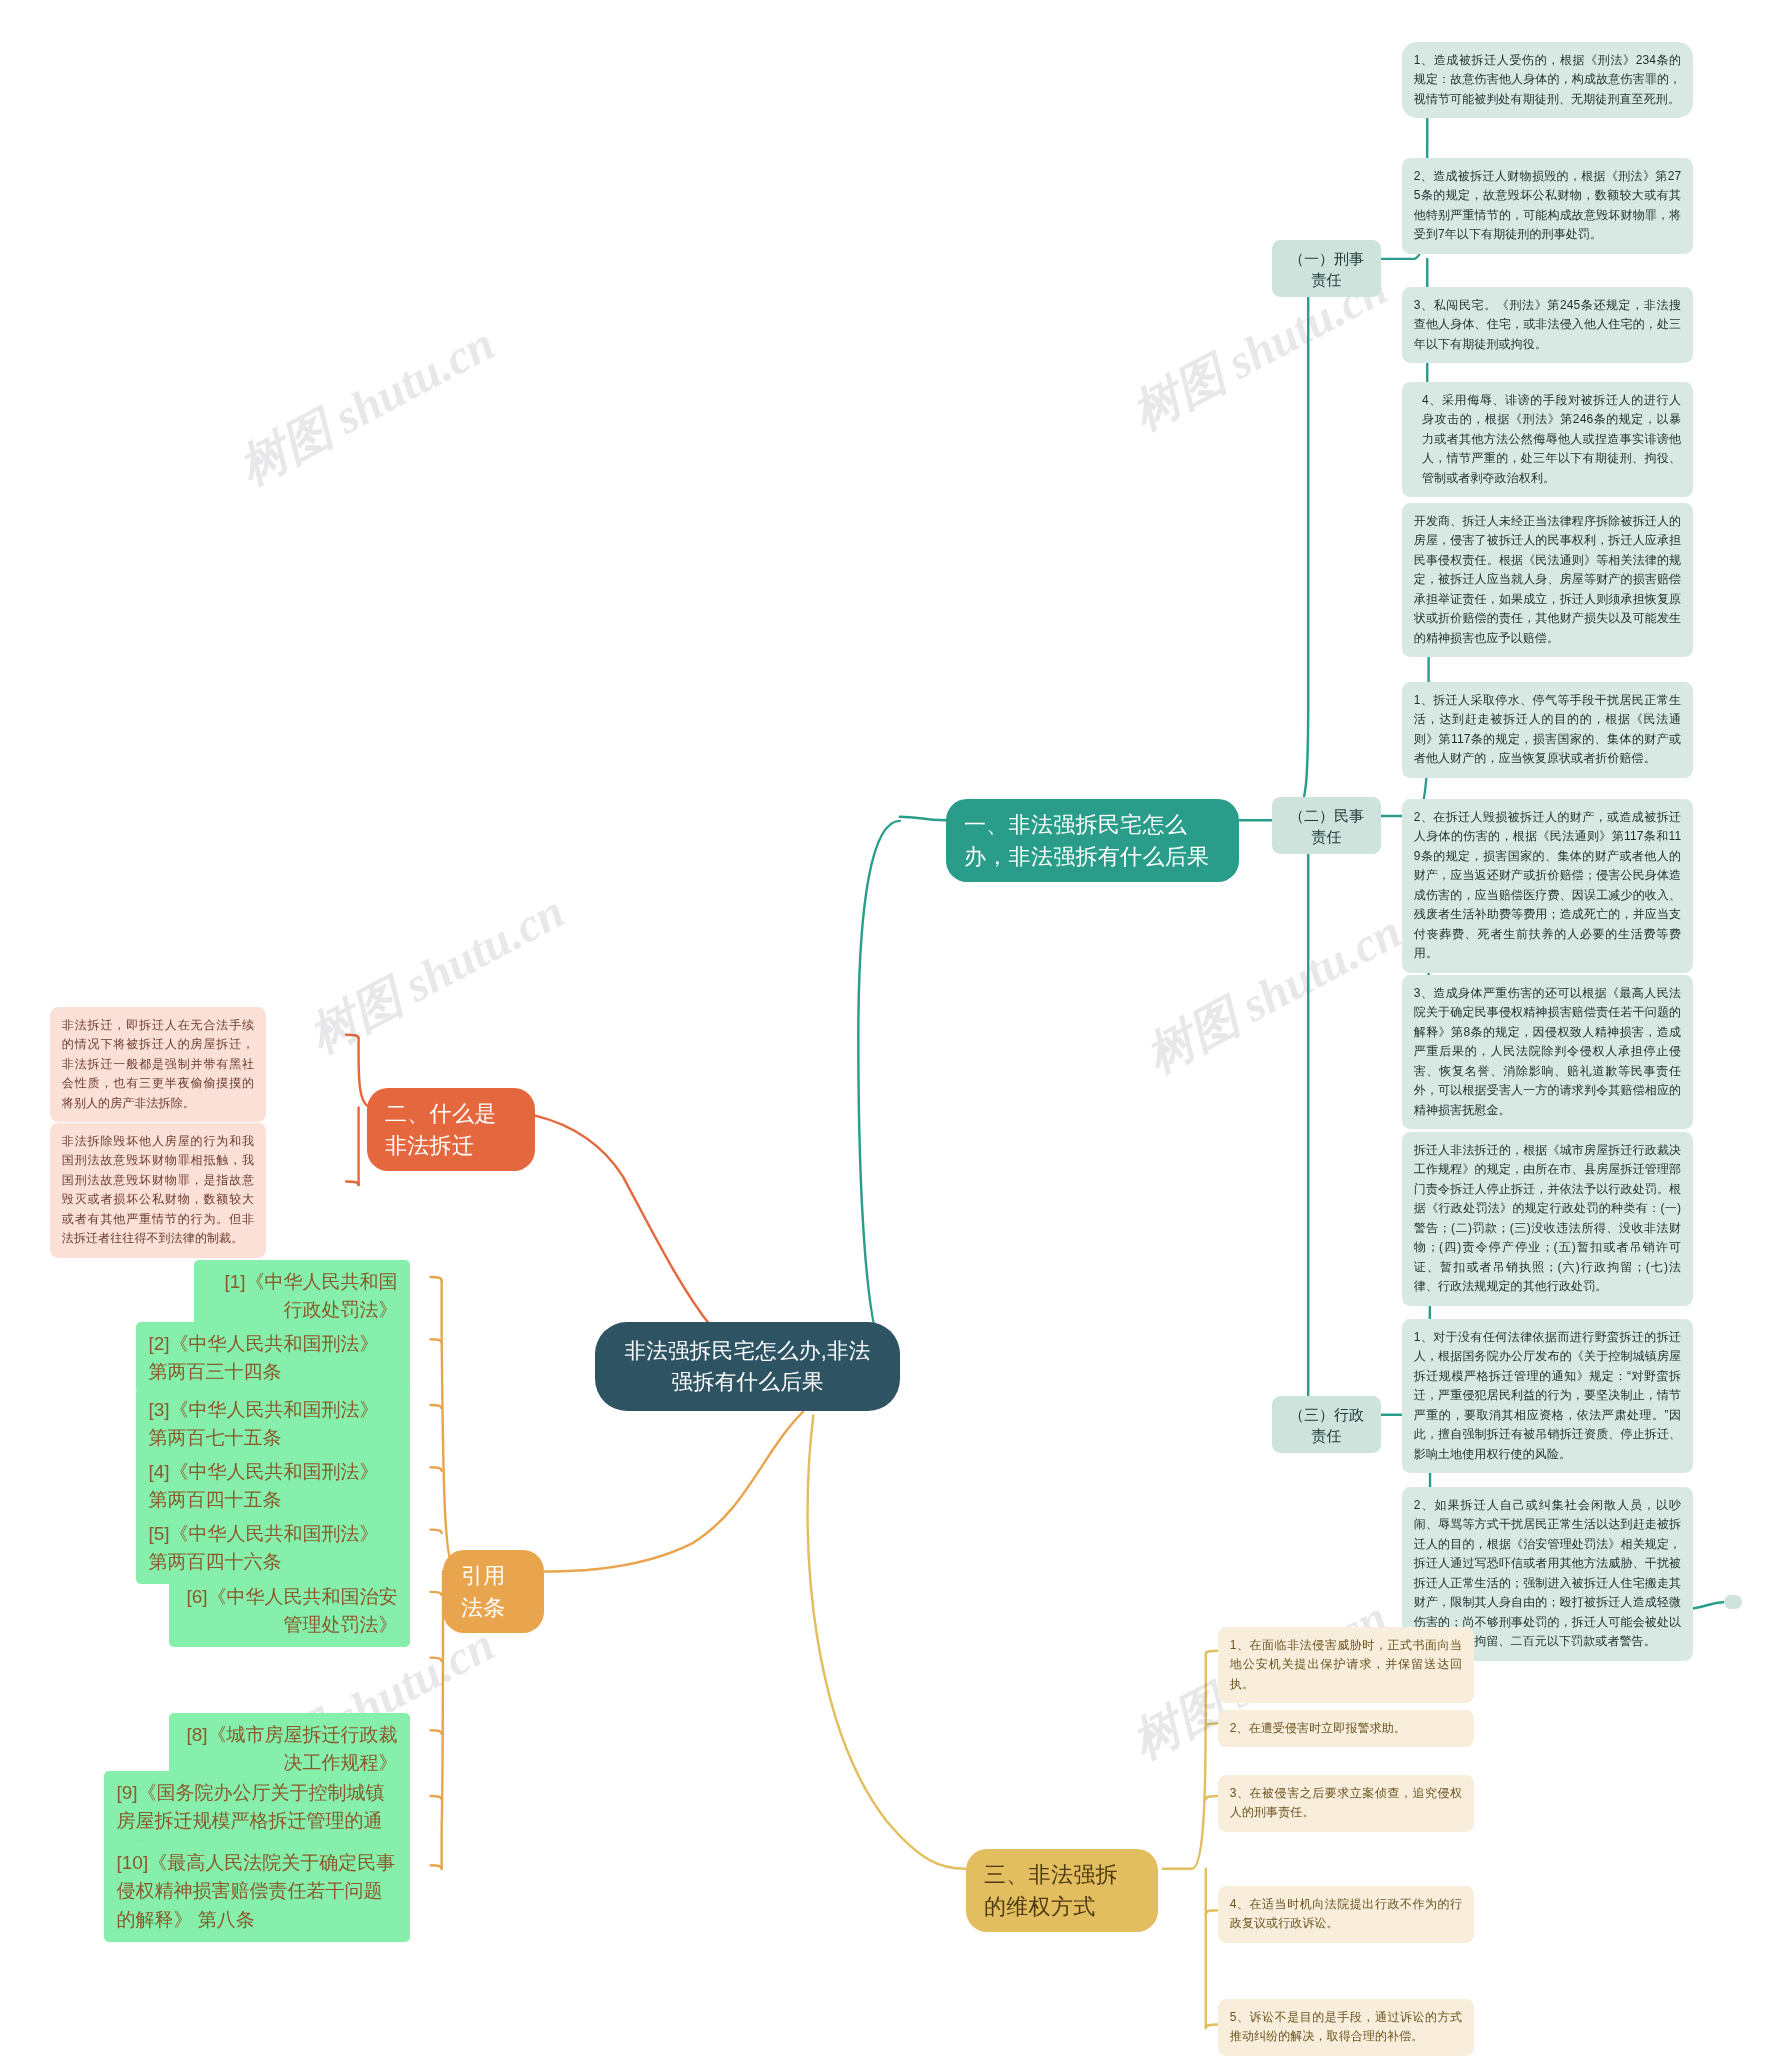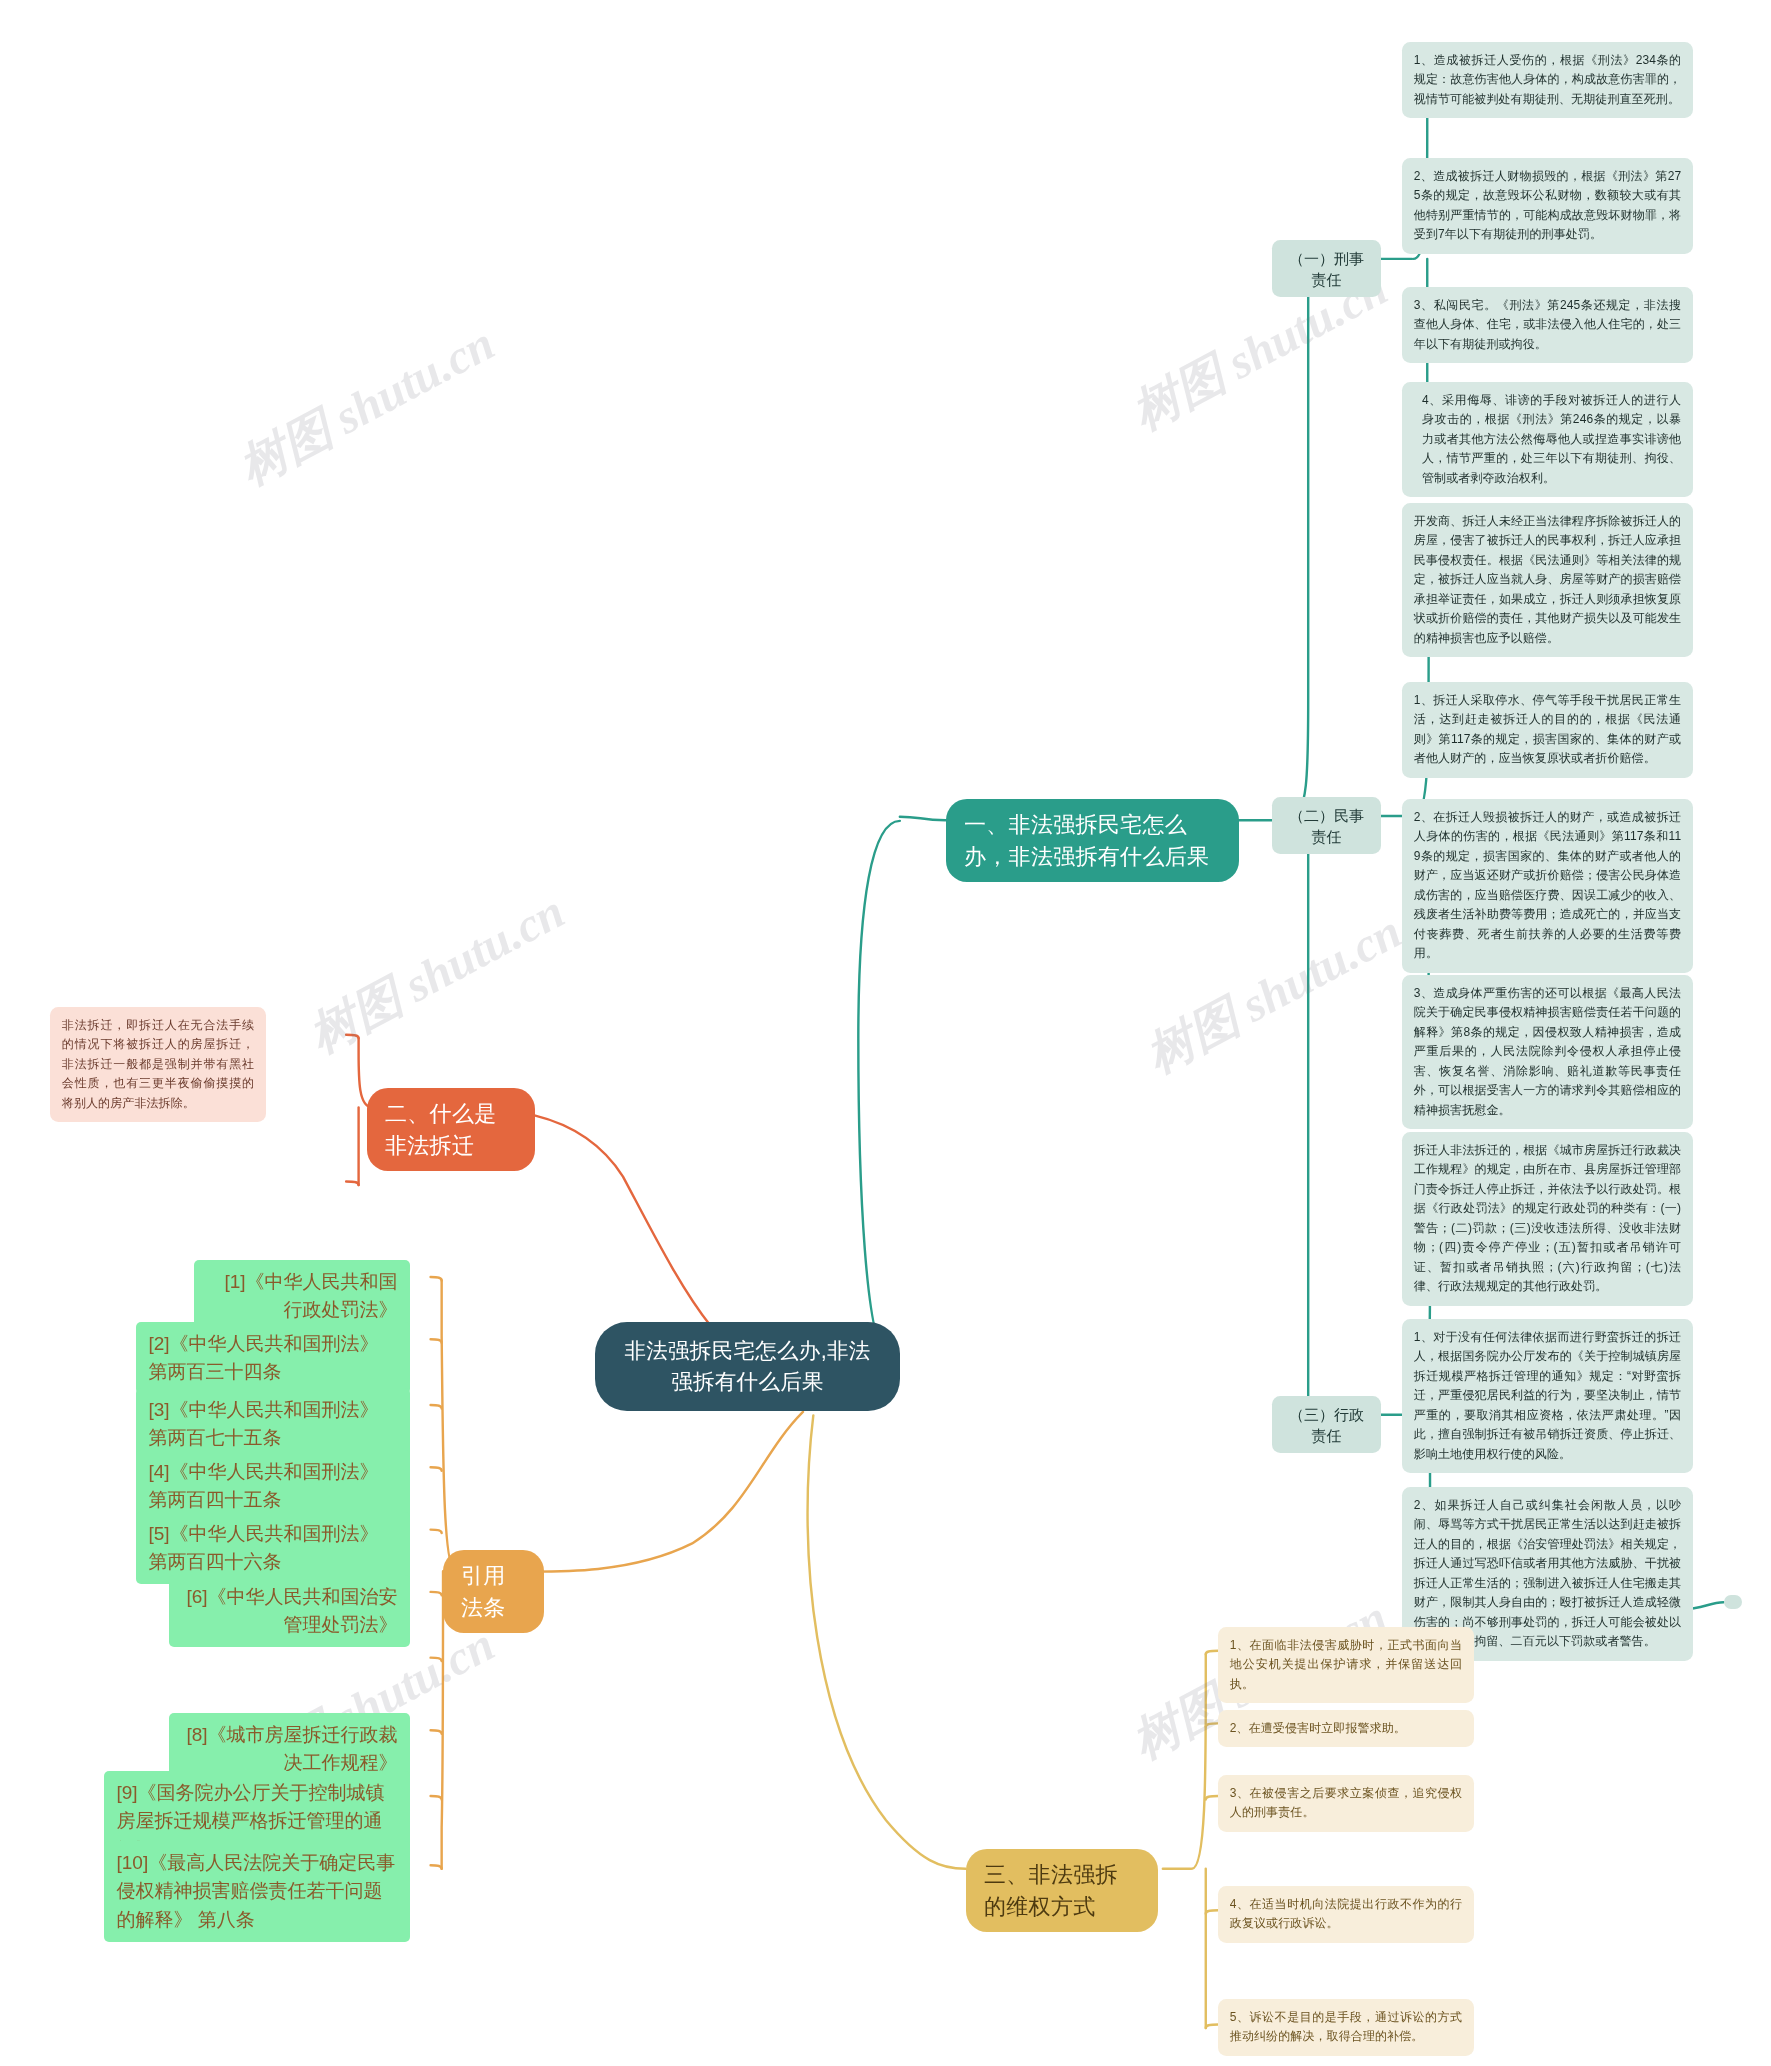--- a/index.html
+++ b/index.html
@@ -149,38 +149,39 @@
   <div class="wm" style="left:298px;top:1011px;">树图 shutu.cn</div>
   <div class="wm" style="left:1135px;top:1031px;">树图 shutu.cn</div>
   <div class="wm" style="left:228px;top:1744px;">树图 shutu.cn</div>
   <div class="wm" style="left:1121px;top:1717px;">树图 shutu.cn</div>
 
   <div class="node root" style="left:595px;top:1322px;width:305px;">非法强拆民宅怎么办,非法强拆有什么后果</div>
 
   <div class="node topic teal" style="left:946px;top:799px;width:293px;">一、非法强拆民宅怎么办，非法强拆有什么后果</div>
 
   <div class="node sub" style="left:1272px;top:240px;width:109px;">（一）刑事责任</div>
-  <div class="node leaf teal" style="left:1402px;top:42px;width:291px;">1、造成被拆迁人受伤的，根据《刑法》234条的规定：故意伤害他人身体的，构成故意伤害罪的，视情节可能被判处有期徒刑、无期徒刑直至死刑。</div>
+  <div class="node leaf teal" style="left:1402px;top:42px;width:291px;border-radius:15px;">1、造成被拆迁人受伤的，根据《刑法》234条的规定：故意伤害他人身体的，构成故意伤害罪的，视情节可能被判处有期徒刑、无期徒刑直至死刑。</div>
   <div class="node leaf teal" style="left:1402px;top:158px;width:291px;">2、造成被拆迁人财物损毁的，根据《刑法》第275条的规定，故意毁坏公私财物，数额较大或有其他特别严重情节的，可能构成故意毁坏财物罪，将受到7年以下有期徒刑的刑事处罚。</div>
   <div class="node leaf teal" style="left:1402px;top:287px;width:291px;">3、私闯民宅。《刑法》第245条还规定，非法搜查他人身体、住宅，或非法侵入他人住宅的，处三年以下有期徒刑或拘役。</div>
   <div class="node leaf teal" style="left:1402px;top:382px;width:291px;padding-left:20px;">4、采用侮辱、诽谤的手段对被拆迁人的进行人身攻击的，根据《刑法》第246条的规定，以暴力或者其他方法公然侮辱他人或捏造事实诽谤他人，情节严重的，处三年以下有期徒刑、拘役、管制或者剥夺政治权利。</div>
 
   <div class="node sub" style="left:1272px;top:797px;width:109px;">（二）民事责任</div>
   <div class="node leaf teal" style="left:1402px;top:503px;width:291px;">开发商、拆迁人未经正当法律程序拆除被拆迁人的房屋，侵害了被拆迁人的民事权利，拆迁人应承担民事侵权责任。根据《民法通则》等相关法律的规定，被拆迁人应当就人身、房屋等财产的损害赔偿承担举证责任，如果成立，拆迁人则须承担恢复原状或折价赔偿的责任，其他财产损失以及可能发生的精神损害也应予以赔偿。</div>
   <div class="node leaf teal" style="left:1402px;top:682px;width:291px;">1、拆迁人采取停水、停气等手段干扰居民正常生活，达到赶走被拆迁人的目的的，根据《民法通则》第117条的规定，损害国家的、集体的财产或者他人财产的，应当恢复原状或者折价赔偿。</div>
   <div class="node leaf teal" style="left:1402px;top:799px;width:291px;">2、在拆迁人毁损被拆迁人的财产，或造成被拆迁人身体的伤害的，根据《民法通则》第117条和119条的规定，损害国家的、集体的财产或者他人的财产，应当返还财产或折价赔偿；侵害公民身体造成伤害的，应当赔偿医疗费、因误工减少的收入、残废者生活补助费等费用；造成死亡的，并应当支付丧葬费、死者生前扶养的人必要的生活费等费用。</div>
   <div class="node leaf teal" style="left:1402px;top:975px;width:291px;">3、造成身体严重伤害的还可以根据《最高人民法院关于确定民事侵权精神损害赔偿责任若干问题的解释》第8条的规定，因侵权致人精神损害，造成严重后果的，人民法院除判令侵权人承担停止侵害、恢复名誉、消除影响、赔礼道歉等民事责任外，可以根据受害人一方的请求判令其赔偿相应的精神损害抚慰金。</div>
 
   <div class="node sub" style="left:1272px;top:1396px;width:109px;">（三）行政责任</div>
   <div class="node leaf teal" style="left:1402px;top:1132px;width:291px;">拆迁人非法拆迁的，根据《城市房屋拆迁行政裁决工作规程》的规定，由所在市、县房屋拆迁管理部门责令拆迁人停止拆迁，并依法予以行政处罚。根据《行政处罚法》的规定行政处罚的种类有：(一)警告；(二)罚款；(三)没收违法所得、没收非法财物；(四)责令停产停业；(五)暂扣或者吊销许可证、暂扣或者吊销执照；(六)行政拘留；(七)法律、行政法规规定的其他行政处罚。</div>
   <div class="node leaf teal" style="left:1402px;top:1319px;width:291px;">1、对于没有任何法律依据而进行野蛮拆迁的拆迁人，根据国务院办公厅发布的《关于控制城镇房屋拆迁规模严格拆迁管理的通知》规定：“对野蛮拆迁，严重侵犯居民利益的行为，要坚决制止，情节严重的，要取消其相应资格，依法严肃处理。”因此，擅自强制拆迁有被吊销拆迁资质、停止拆迁、影响土地使用权行使的风险。</div>
   <div class="node leaf teal" style="left:1402px;top:1487px;width:291px;">2、如果拆迁人自己或纠集社会闲散人员，以吵闹、辱骂等方式干扰居民正常生活以达到赶走被拆迁人的目的，根据《治安管理处罚法》相关规定，拆迁人通过写恐吓信或者用其他方法威胁、干扰被拆迁人正常生活的；强制进入被拆迁人住宅搬走其财产，限制其人身自由的；殴打被拆迁人造成轻微伤害的；尚不够刑事处罚的，拆迁人可能会被处以十五日以下拘留、二百元以下罚款或者警告。</div>
 
   <div class="node topic orange" style="left:367px;top:1088px;width:168px;">二、什么是非法拆迁</div>
   <div class="node leaf peach" style="left:50px;top:1007px;width:216px;">非法拆迁，即拆迁人在无合法手续的情况下将被拆迁人的房屋拆迁，非法拆迁一般都是强制并带有黑社会性质，也有三更半夜偷偷摸摸的将别人的房产非法拆除。</div>
+  <div class="node leaf peach" style="left:50px;top:1123px;width:216px;">非法拆除毁坏他人房屋的行为和我国刑法故意毁坏财物罪相抵触，我国刑法故意毁坏财物罪，是指故意毁灭或者损坏公私财物，数额较大或者有其他严重情节的行为。但非法拆迁者往往得不到法律的制裁。</div>
 
   <div class="node topic sand" style="left:443px;top:1550px;width:101px;">引用法条</div>
 
   <div class="node cite" style="left:194px;top:1260px;width:216px;text-align:right;">[1]《中华人民共和国行政处罚法》</div>
   <div class="node cite" style="left:136px;top:1322px;width:274px;">[2]《中华人民共和国刑法》 第两百三十四条</div>
   <div class="node cite" style="left:136px;top:1388px;width:274px;">[3]《中华人民共和国刑法》 第两百七十五条</div>
   <div class="node cite" style="left:136px;top:1450px;width:274px;">[4]《中华人民共和国刑法》 第两百四十五条</div>
   <div class="node cite" style="left:136px;top:1512px;width:274px;">[5]《中华人民共和国刑法》 第两百四十六条</div>
   <div class="node cite" style="left:169px;top:1575px;width:241px;text-align:right;">[6]《中华人民共和国治安管理处罚法》</div>
   <div class="node cite" style="left:169px;top:1713px;width:241px;text-align:right;">[8]《城市房屋拆迁行政裁决工作规程》</div>

